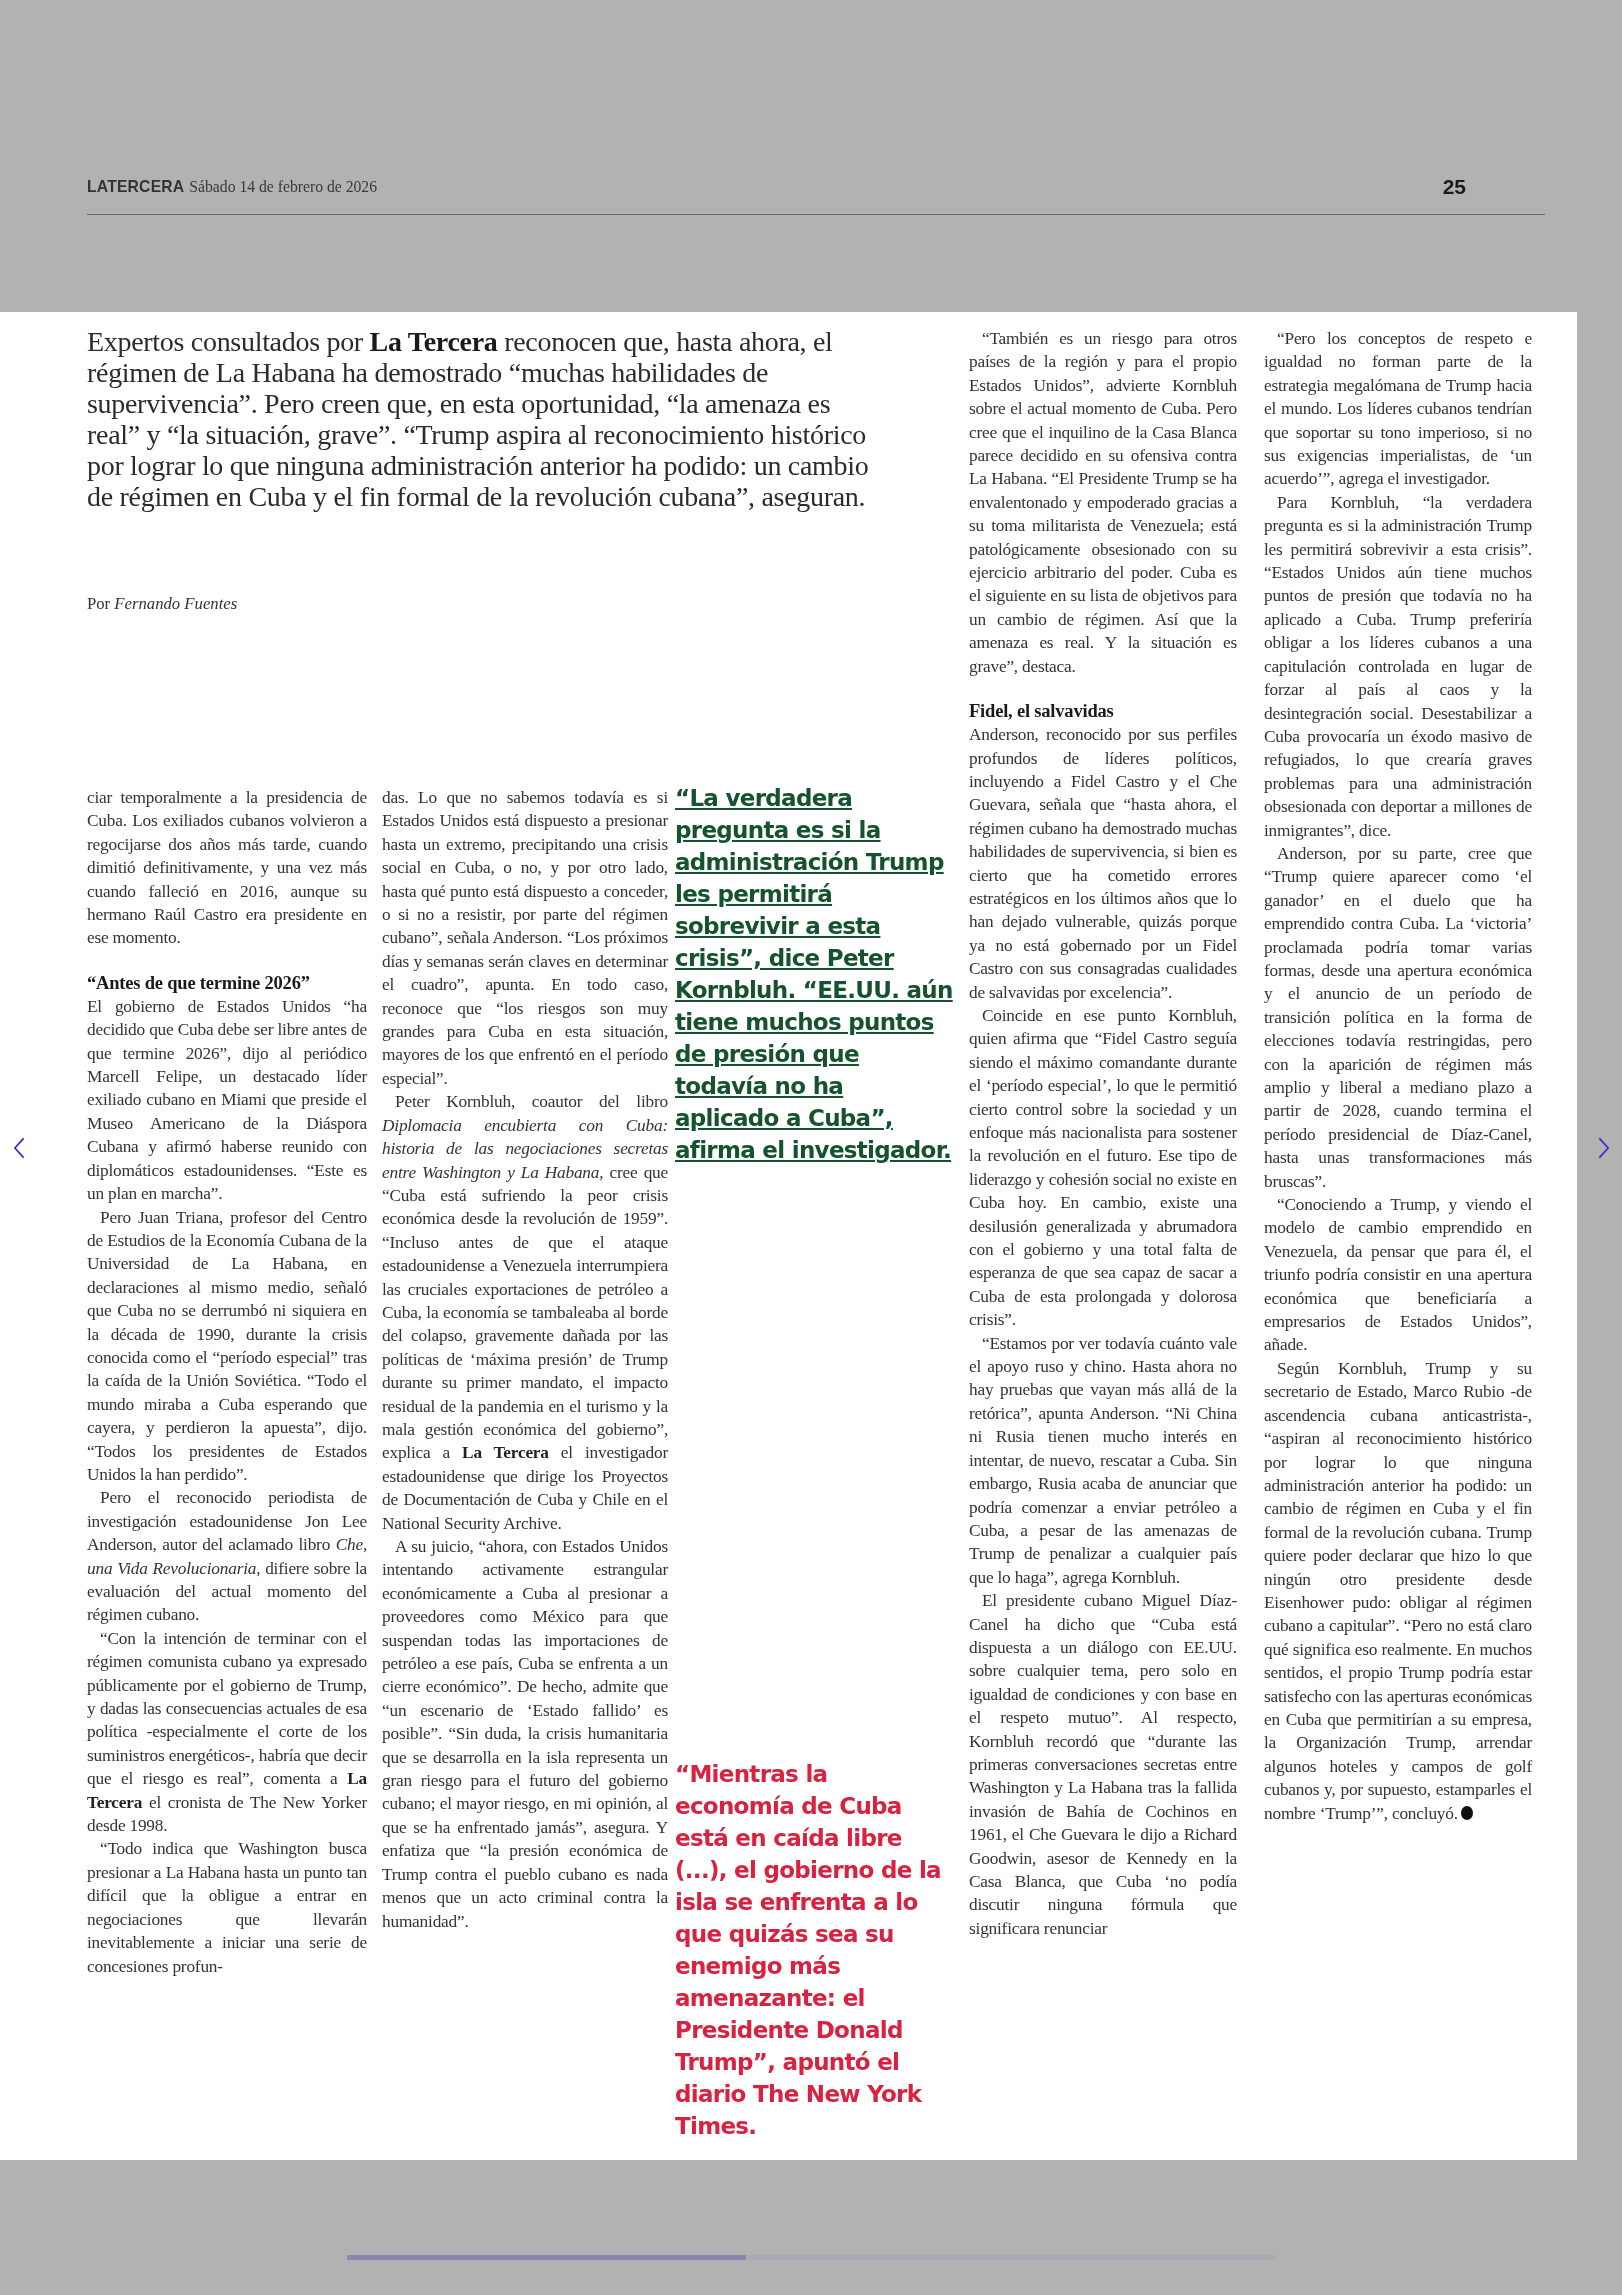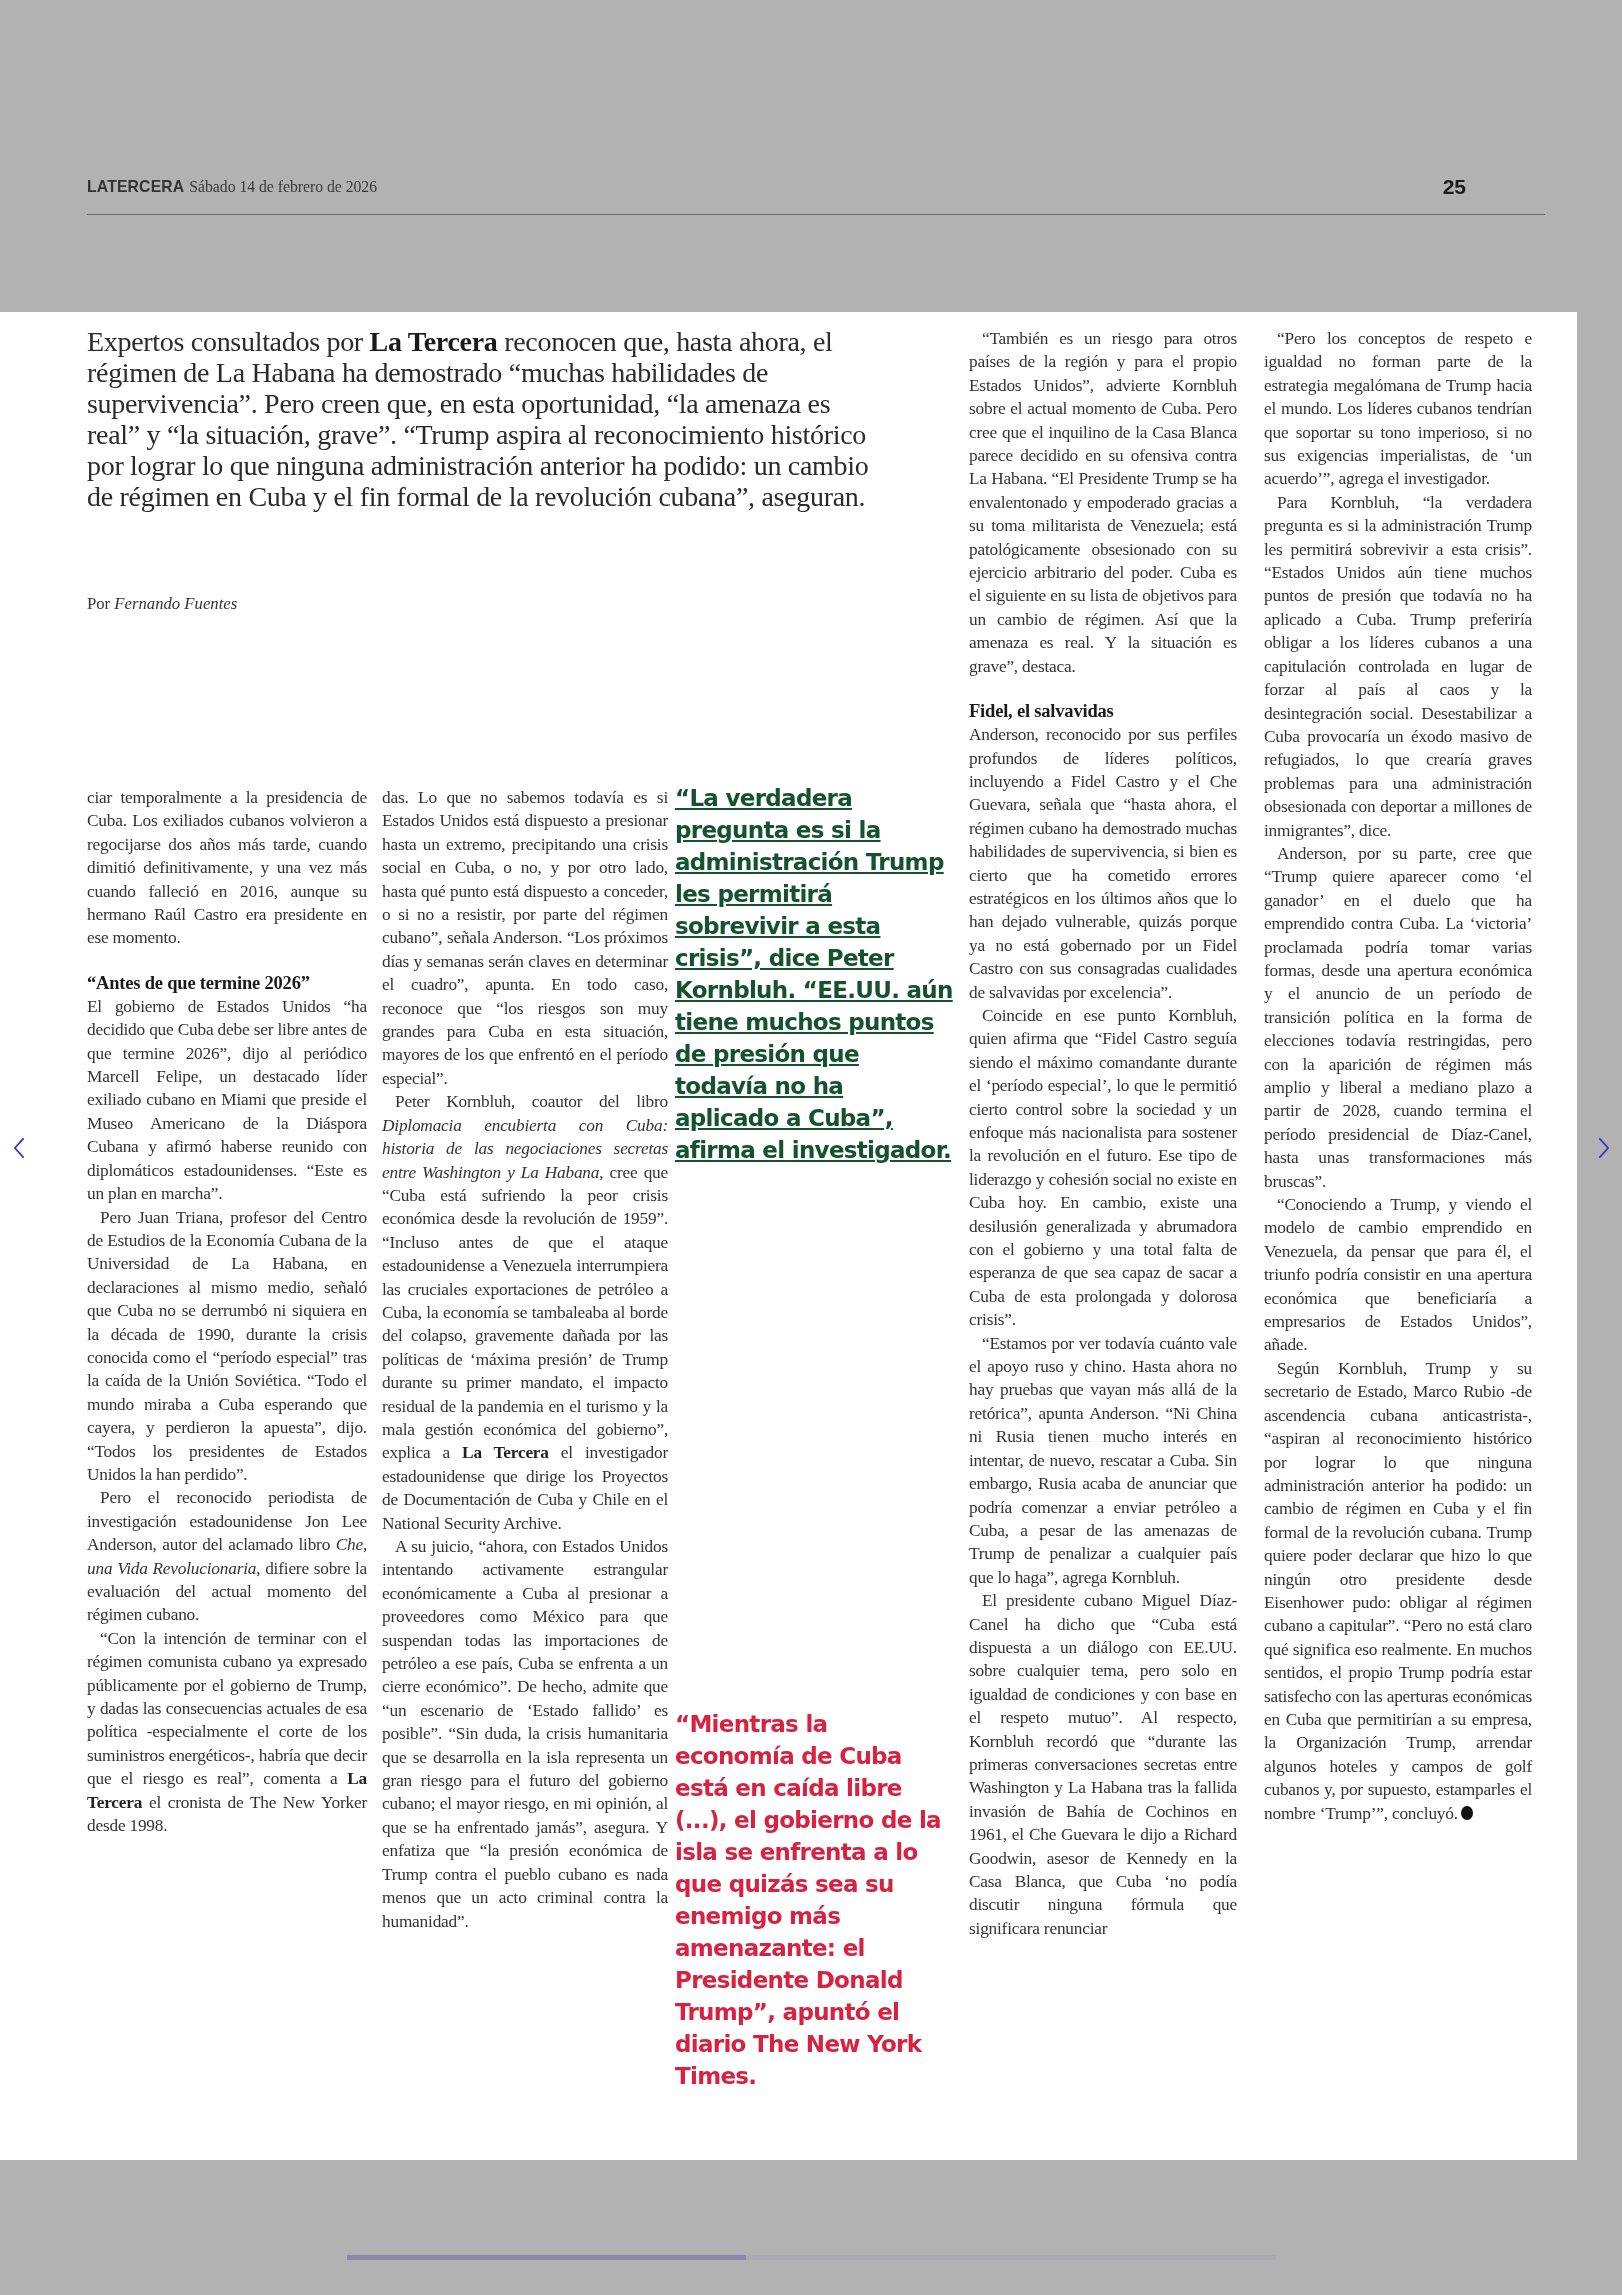--- a/index.html
+++ b/index.html
@@ -59,21 +59,21 @@
     #col3 { left: 969px; top: 327px; width: 268px; }
     #col4 { left: 1264px; top: 327px; width: 268px; }
 
     
     .pull {
       position: absolute; left: 675px; width: 278px;
       font-family: "DejaVu Sans", "Liberation Sans", sans-serif; font-weight: 700;
       font-size: 23px; line-height: 32px; letter-spacing: -0.7px; color: #d9223f;
     }
     #pull1 { top: 782px; }
-    #pull2 { top: 1708px; }
+    #pull2 { top: 1758px; }
 
     .endmark {
       display: inline-block; width: 12px; height: 14px; border-radius: 50%; background: #111;
       vertical-align: -1.9px; margin-left: 2.8px;
     }
 
     
     .nav-arrow {
       position: absolute; top: 1137px; width: 20.4px; height: 22px;
       display: flex; align-items: center; justify-content: center;
@@ -108,20 +108,21 @@
   <i>Fernando Fuentes</i>
 </div>
 
 <div class="col" id="col1">
   <p class="noind">ciar temporalmente a la presidencia de Cuba. Los exiliados cubanos volvieron a regocijarse dos años más tarde, cuando dimitió definitivamente, y una vez más cuando falleció en 2016, aunque su hermano Raúl Castro era presidente en ese momento.</p>
   <h3>“Antes de que termine 2026”</h3>
   <p class="noind">El gobierno de Estados Unidos “ha decidido que Cuba debe ser libre antes de que termine 2026”, dijo al periódico Marcell Felipe, un destacado líder exiliado cubano en Miami que preside el Museo Americano de la Diáspora Cubana y afirmó haberse reunido con diplomáticos estadounidenses. “Este es un plan en marcha”.</p>
   <p>Pero Juan Triana, profesor del Centro de Estudios de la Economía Cubana de la Universidad de La Habana, en declaraciones al mismo medio,  señaló que Cuba no se derrumbó ni siquiera en la década de 1990, durante la crisis conocida como el “período especial” tras la caída de la Unión Soviética. “Todo el mundo miraba a Cuba esperando que cayera, y perdieron la apuesta”, dijo. “Todos los presidentes de Estados Unidos la han perdido”.</p>
   <p><span>Pero el reconocido periodista de investigación estadounidense Jon Lee Anderson, autor del aclamado libro </span><i>Che, una Vida Revolucionaria</i><span>, difiere sobre la evaluación del actual momento del régimen cubano.</span></p>
   <p><span>“Con la intención de terminar con el régimen comunista cubano ya expresado públicamente por el gobierno de Trump, y dadas las consecuencias actuales de esa política -especialmente el corte de los suministros energéticos-, habría que decir que el riesgo es real”, comenta a </span><b>La Tercera</b><span> el cronista de The New Yorker desde 1998.</span></p>
+  <p>“Todo indica que Washington busca presionar a La Habana hasta un punto tan difícil que la obligue a entrar en negociaciones que llevarán inevitablemente a iniciar una serie de concesiones profun-</p>
 </div>
 
 <div class="col" id="col2">
   <p class="noind">das. Lo que no sabemos todavía es si Estados Unidos está dispuesto a presionar hasta un extremo, precipitando una crisis social en Cuba, o no, y por otro lado, hasta qué punto está dispuesto a conceder, o si no a resistir, por parte del régimen cubano”, señala Anderson. “Los próximos días y semanas serán claves en determinar el cuadro”, apunta. En todo caso, reconoce que “los riesgos son muy grandes para Cuba en esta situación, mayores de los que enfrentó en el período especial”.</p>
   <p><span>Peter Kornbluh, coautor del libro </span><i>Diplomacia encubierta con Cuba: historia de las negociaciones secretas entre Washington y La Habana</i><span>, cree que “Cuba está sufriendo la peor crisis económica desde la revolución de 1959”. “Incluso antes de que el ataque estadounidense a Venezuela interrumpiera las cruciales exportaciones de petróleo a Cuba, la economía se tambaleaba al borde del colapso, gravemente dañada por las políticas de ‘máxima presión’ de Trump durante su primer mandato, el impacto residual de la pandemia en el turismo y la mala gestión económica del gobierno”, explica a </span><b>La Tercera</b><span> el investigador estadounidense que dirige los Proyectos de Documentación de Cuba y Chile en el National Security Archive.</span></p>
   <p>A su juicio, “ahora, con Estados Unidos intentando activamente estrangular económicamente a Cuba al presionar a proveedores como México para que suspendan todas las importaciones de petróleo a ese país, Cuba se enfrenta a un cierre económico”. De hecho, admite que “un escenario de ‘Estado fallido’ es posible”. “Sin duda, la crisis humanitaria que se desarrolla en la isla representa un gran riesgo para el futuro del gobierno cubano; el mayor riesgo, en mi opinión, al que se ha enfrentado jamás”, asegura. Y enfatiza que “la presión económica de Trump contra el pueblo cubano es nada menos que un acto criminal contra la humanidad”.</p>
 </div>
 
 <div class="pull" id="pull1" style="color: #14532d; text-decoration: underline;">“La verdadera pregunta es si la administración Trump les permitirá sobrevivir a esta crisis”, dice Peter Kornbluh. “EE.UU. aún tiene muchos puntos de presión que todavía no ha aplicado a Cuba”, afirma el investigador.</div>
 <div class="pull" id="pull2" style="color: rgb(217, 34, 63);">“Mientras la economía de Cuba está en caída libre (...), el gobierno de la isla se enfrenta a lo que quizás sea su enemigo más amenazante: el Presidente Donald Trump”, apuntó  el diario The New York Times.</div>

